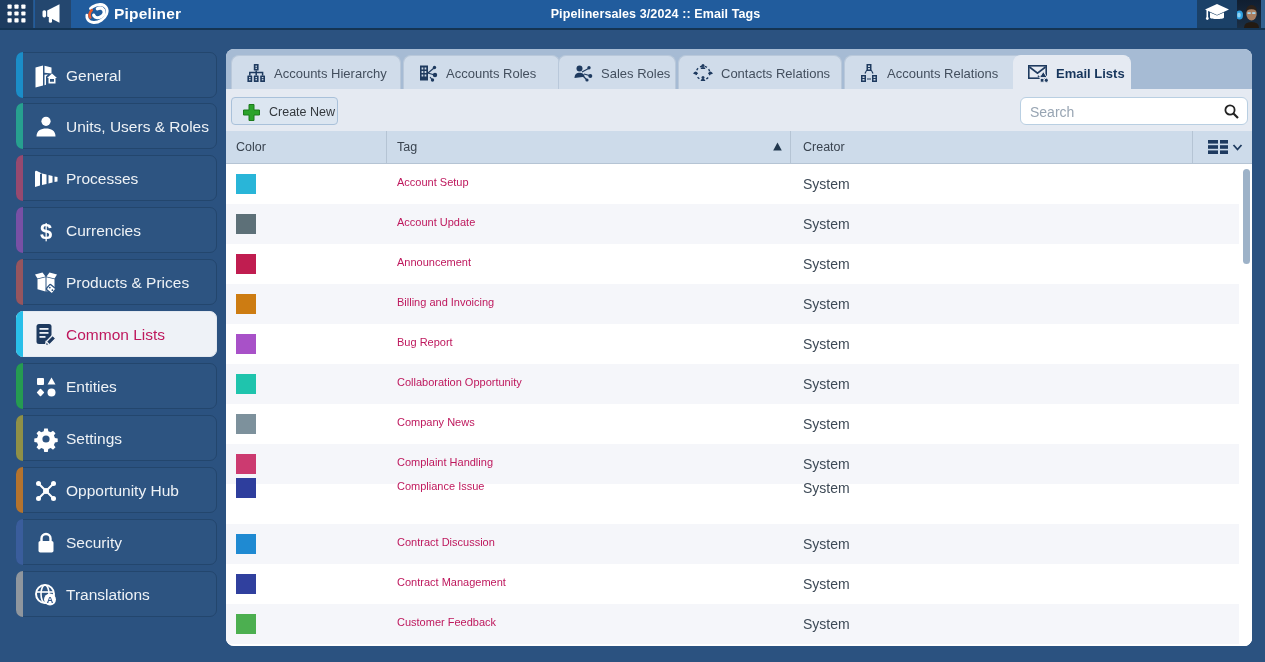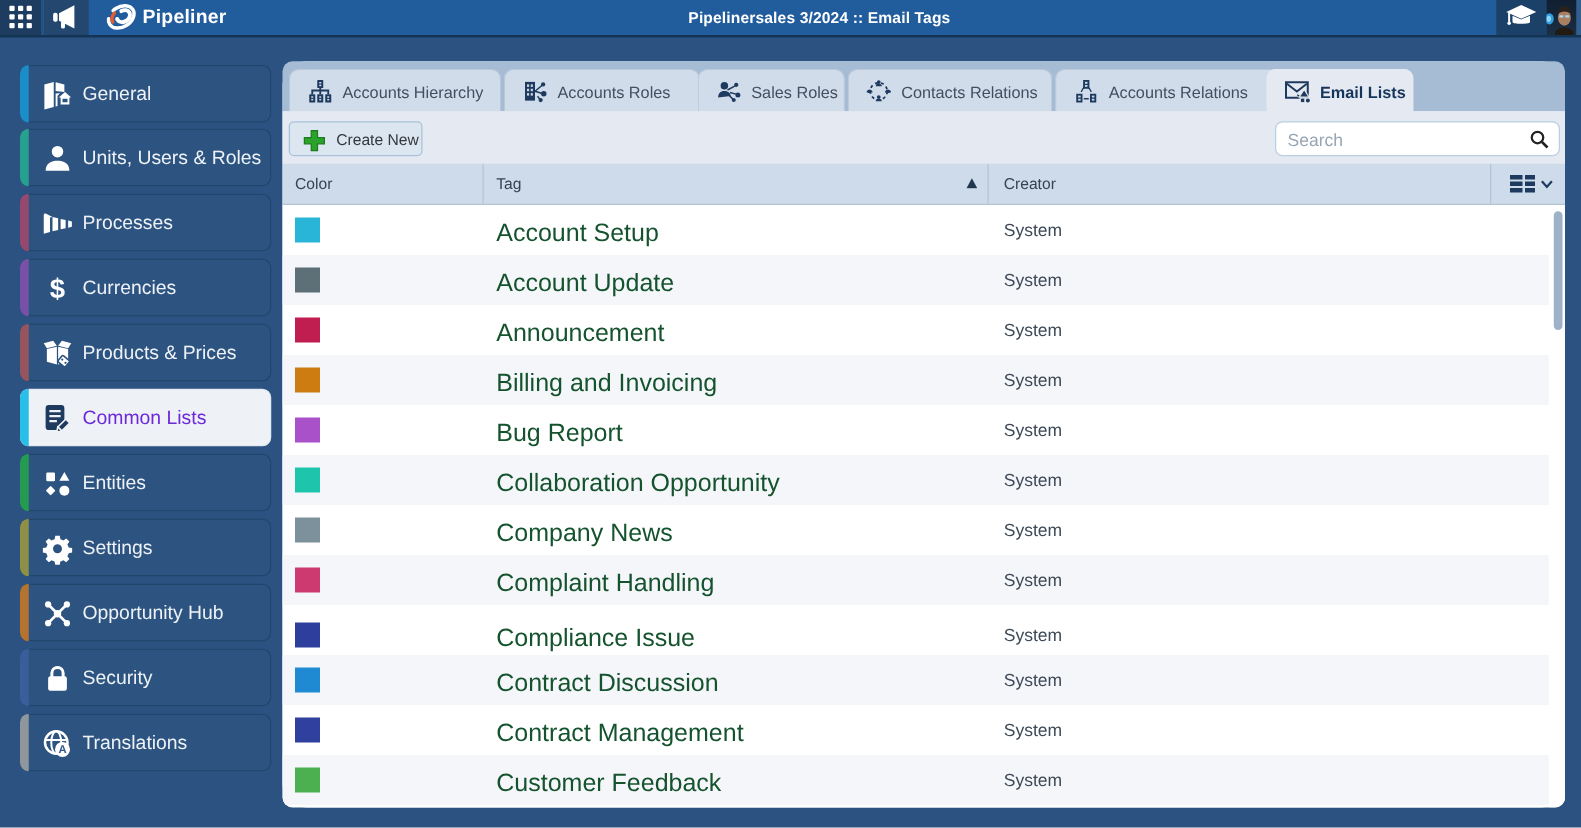--- a/index.html
+++ b/index.html
@@ -15,45 +15,45 @@
 #topTitle { position:absolute; left:0; right:0; top:6.5px; text-align:center; color:#fff; font-size:12.5px; font-weight:bold; letter-spacing:0.1px;padding-left:46px; }
 #btnCap { position:absolute; left:1197px; top:0; width:40px; height:28px; background:#1b4168; }
 #avatar { position:absolute; left:1237px; top:0; width:28px; height:28px; }
 
 
 .sitem { position:absolute; left:16px; width:201px; height:46px; background:#2d5481; border:1px solid #23466d; border-radius:7px; }
 .stripe { position:absolute; left:-1px; top:-1px; bottom:-1px; width:7px; border-radius:7px 0 0 7px; }
 .sicon { position:absolute; left:16px; top:10px; width:26px; height:26px; }
 .slabel { position:absolute; left:49px; top:14px; font-size:15.5px; color:#eef2f6; white-space:nowrap; }
 .sitem.sel { background:#eef2f7; border-color:#e3e9f0; }
-.sitem.sel .slabel { color:#6d28d9; }
-
-
-#panel { position:absolute; left:226px; top:49px; width:1026px; height:597px; border-radius:19px; background:#e5eaf2; }
+.sitem.sel .slabel { color:#be185d; }
+
+
+#panel { position:absolute; left:226px; top:49px; width:1026px; height:597px; border-radius:8px; background:#e5eaf2; }
 #tabstrip { position:absolute; left:0; top:0; width:1026px; height:40px; background:#a6bbd4; border-radius:8px 8px 0 0; }
 .tab { position:absolute; top:6px; height:34px; background:#d0dcea; border:1px solid #b9c8da; border-bottom:none; border-radius:8px 8px 0 0; }
 .tab .ticon { position:absolute; left:14px; top:7px; width:20px; height:20px; }
 .tab .tlabel { position:absolute; left:42px; top:10px; font-size:13px; color:#434f5e; white-space:nowrap; }
 .tab.active { background:#e5eaf2; border-color:#e5eaf2; height:35px; }
 .tab.active .tlabel { color:#16355c; font-weight:bold; }
 
 #toolbar { position:absolute; left:0; top:40px; width:1026px; height:42px; background:#e5eaf2; }
 #createBtn { position:absolute; left:5px; top:8px; width:107px; height:28px; background:#dce6f1; border:1px solid #a9c1da; border-radius:4px; }
 #createBtn span { position:absolute; left:37px; top:7px; font-size:12.5px; color:#33383d; white-space:nowrap; }
 #searchBox { position:absolute; right:4px; top:8px; width:228px; height:28px; background:#fff; border:1px solid #b9cfe2; border-radius:6px; }
 #searchBox span { position:absolute; left:9px; top:6px; font-size:14px; color:#98a5b3; }
 
 #thead { position:absolute; left:0; top:82px; width:1026px; height:33px; background:#cddbea; border-bottom:1px solid #b5c4d4; font-size:12.5px; color:#39434f; }
 .hsep { position:absolute; top:0; bottom:0; width:1px; background:#b5c4d4; }
 
 #rows { position:absolute; left:0; top:115px; width:1026px; height:482px; overflow:hidden; background:#fff; border-radius:0 0 8px 8px; }
 .row { position:absolute; left:0; width:1026px; height:40px; }
 .row.odd { background:#f5f6fa; }
 .sw { position:absolute; left:10px; top:10px; width:20px; height:20px; }
-.tagname { position:absolute; left:171px; top:12px; font-size:20px; color:#14532d; }
+.tagname { position:absolute; left:171px; top:12px; font-size:11px; color:#be185d; }
 .creator { position:absolute; left:577px; top:12px; font-size:14px; color:#3d4956; }
 #sbtrack { position:absolute; right:0; top:0; width:13px; height:482px; background:#fff; }
 #sbthumb { position:absolute; right:2px; top:5px; width:7px; height:95px; background:#9db2c8; border-radius:4px; }
 </style>
 </head>
 <body>
 
 <div id="topbar">
   <div id="btnGrid"><svg width="33" height="28" viewBox="0 0 33 28">
     <g fill="#fff">
@@ -417,21 +417,21 @@
       <div class="row" style="top:240px">
         <div class="sw" style="background:#7d919c"></div>
         <div class="tagname">Company News</div>
         <div class="creator">System</div>
       </div>
       <div class="row odd" style="top:280px">
         <div class="sw" style="background:#cc3a70"></div>
         <div class="tagname">Complaint Handling</div>
         <div class="creator">System</div>
       </div>
-      <div class="row" style="top:324px">
+      <div class="row" style="top:304px">
         <div class="sw" style="background:#2e3e9d"></div>
         <div class="tagname">Compliance Issue</div>
         <div class="creator">System</div>
       </div>
       <div class="row odd" style="top:360px">
         <div class="sw" style="background:#1f8ad2"></div>
         <div class="tagname">Contract Discussion</div>
         <div class="creator">System</div>
       </div>
       <div class="row" style="top:400px">

